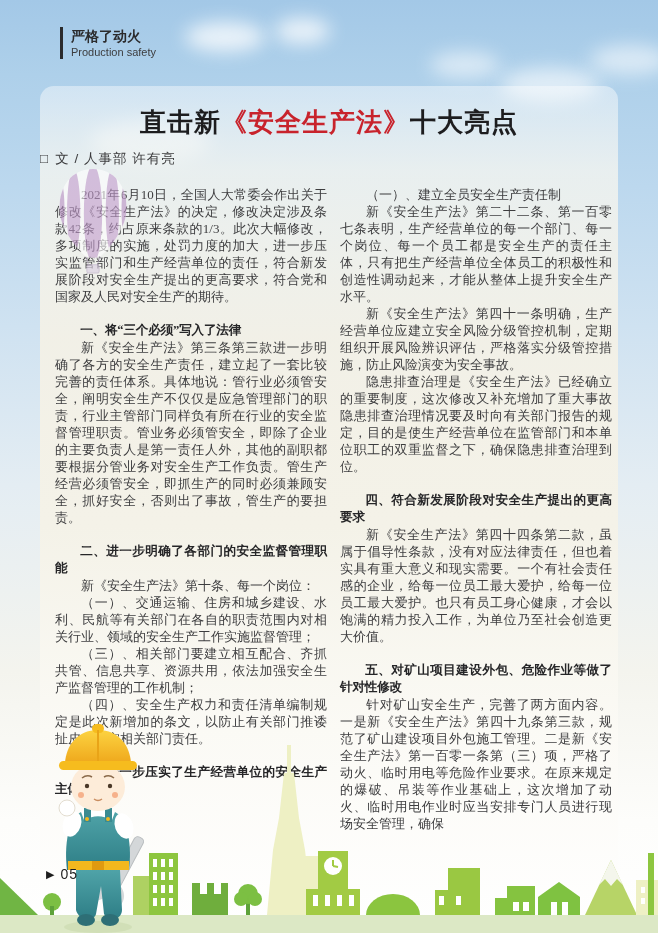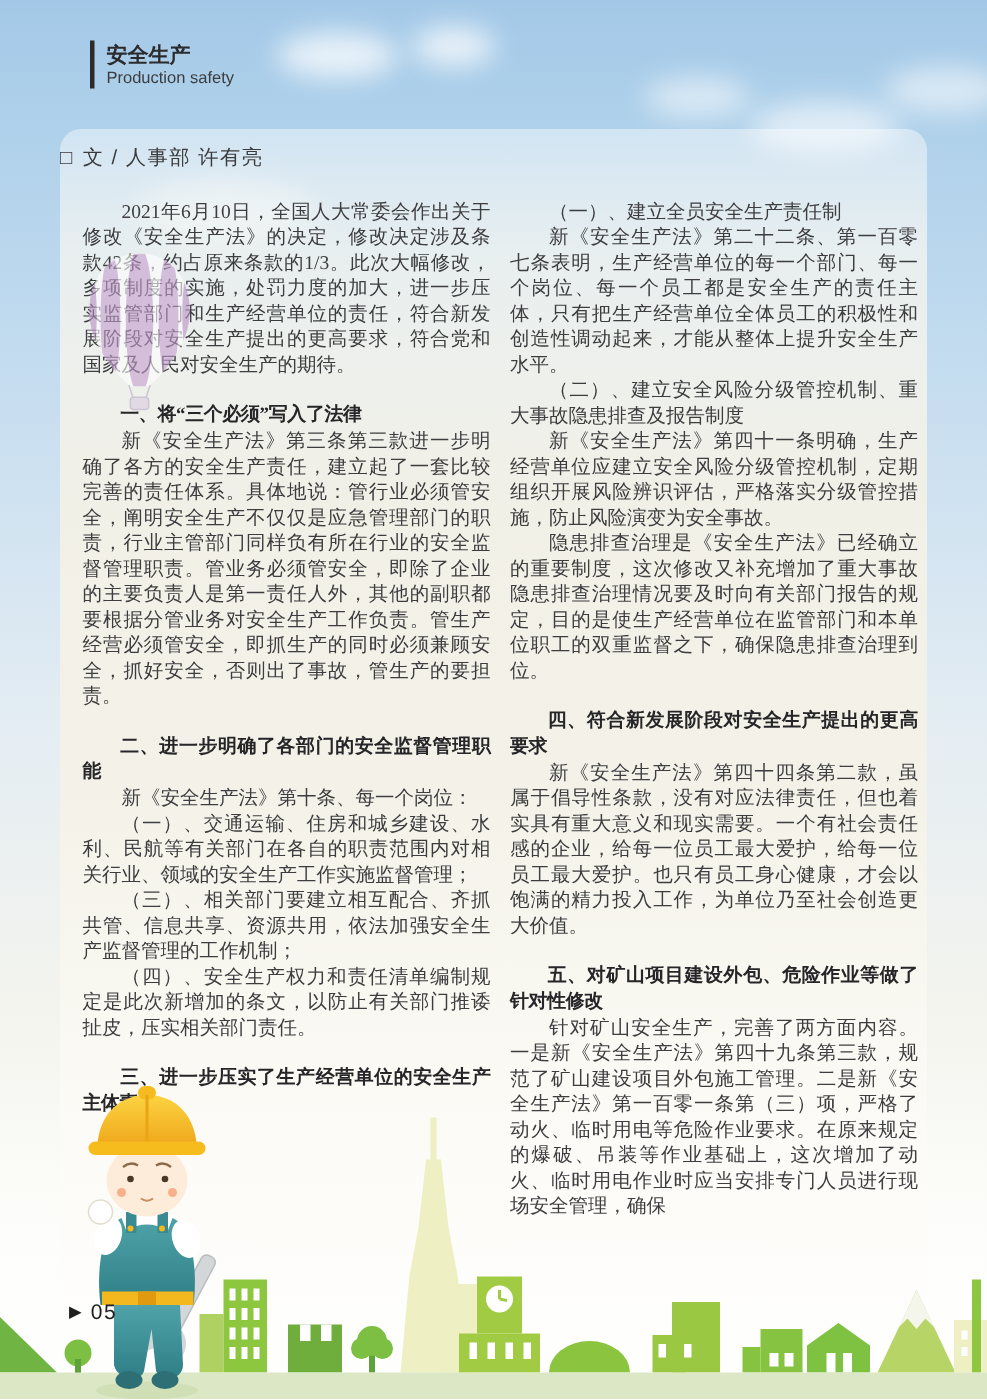--- a/index.html
+++ b/index.html
@@ -50,44 +50,44 @@
   <div class="cloud" style="left:185px;top:22px;width:80px;height:30px;"></div>
   <div class="cloud" style="left:275px;top:18px;width:55px;height:26px;"></div>
   <div class="cloud" style="left:430px;top:52px;width:70px;height:26px;opacity:.55;"></div>
   <div class="cloud" style="left:500px;top:68px;width:100px;height:34px;opacity:.6;"></div>
   <div class="cloud" style="left:590px;top:45px;width:80px;height:30px;opacity:.55;"></div>
   <div class="cloud" style="left:90px;top:120px;width:120px;height:44px;opacity:.45;"></div>
 
   <div class="sec-header">
     <div class="sec-bar"></div>
     <div>
-      <div class="sec-cn">安全生产</div>
+      <div class="sec-cn">严格了动火</div>
       <div class="sec-en">Production safety</div>
     </div>
   </div>
 
   <div class="panel">
+    <h1 class="title"><span>直击新</span><span class="red">《安全生产法》</span><span>十大亮点</span></h1>
     <div class="byline"><span class="byline-box">□</span><span>文 / 人事部  许有亮</span></div>
 
     <div class="columns">
       <div class="col">
         <p class="body">2021年6月10日，全国人大常委会作出关于修改《安全生产法》的决定，修改决定涉及条款42条，约占原来条款的1/3。此次大幅修改，多项制度的实施，处罚力度的加大，进一步压实监管部门和生产经营单位的责任，符合新发展阶段对安全生产提出的更高要求，符合党和国家及人民对安全生产的期待。</p>
         <p class="head">一、将“三个必须”写入了法律</p>
         <p class="body">新《安全生产法》第三条第三款进一步明确了各方的安全生产责任，建立起了一套比较完善的责任体系。具体地说：管行业必须管安全，阐明安全生产不仅仅是应急管理部门的职责，行业主管部门同样负有所在行业的安全监督管理职责。管业务必须管安全，即除了企业的主要负责人是第一责任人外，其他的副职都要根据分管业务对安全生产工作负责。管生产经营必须管安全，即抓生产的同时必须兼顾安全，抓好安全，否则出了事故，管生产的要担责。</p>
         <p class="head">二、进一步明确了各部门的安全监督管理职能</p>
         <p class="body">新《安全生产法》第十条、每一个岗位：</p>
         <p class="body">（一）、交通运输、住房和城乡建设、水利、民航等有关部门在各自的职责范围内对相关行业、领域的安全生产工作实施监督管理；</p>
         <p class="body">（三）、相关部门要建立相互配合、齐抓共管、信息共享、资源共用，依法加强安全生产监督管理的工作机制；</p>
         <p class="body">（四）、安全生产权力和责任清单编制规定是此次新增加的条文，以防止有关部门推诿扯皮，压实相关部门责任。</p>
         <p class="head">三、进一步压实了生产经营单位的安全生产主体责任</p>
       </div>
       <div class="col">
         <p class="body">（一）、建立全员安全生产责任制</p>
         <p class="body">新《安全生产法》第二十二条、第一百零七条表明，生产经营单位的每一个部门、每一个岗位、每一个员工都是安全生产的责任主体，只有把生产经营单位全体员工的积极性和创造性调动起来，才能从整体上提升安全生产水平。</p>
-        <p class="body">（二）、建立安全风险分级管控机制、重大事故隐患排查及报告制度</p>
         <p class="body">新《安全生产法》第四十一条明确，生产经营单位应建立安全风险分级管控机制，定期组织开展风险辨识评估，严格落实分级管控措施，防止风险演变为安全事故。</p>
         <p class="body">隐患排查治理是《安全生产法》已经确立的重要制度，这次修改又补充增加了重大事故隐患排查治理情况要及时向有关部门报告的规定，目的是使生产经营单位在监管部门和本单位职工的双重监督之下，确保隐患排查治理到位。</p>
         <p class="head">四、符合新发展阶段对安全生产提出的更高要求</p>
         <p class="body">新《安全生产法》第四十四条第二款，虽属于倡导性条款，没有对应法律责任，但也着实具有重大意义和现实需要。一个有社会责任感的企业，给每一位员工最大爱护，给每一位员工最大爱护。也只有员工身心健康，才会以饱满的精力投入工作，为单位乃至社会创造更大价值。</p>
         <p class="head">五、对矿山项目建设外包、危险作业等做了针对性修改</p>
         <p class="body">针对矿山安全生产，完善了两方面内容。一是新《安全生产法》第四十九条第三款，规范了矿山建设项目外包施工管理。二是新《安全生产法》第一百零一条第（三）项，严格了动火、临时用电等危险作业要求。在原来规定的爆破、吊装等作业基础上，这次增加了动火、临时用电作业时应当安排专门人员进行现场安全管理，确保</p>
       </div>
     </div>
   </div>
 

